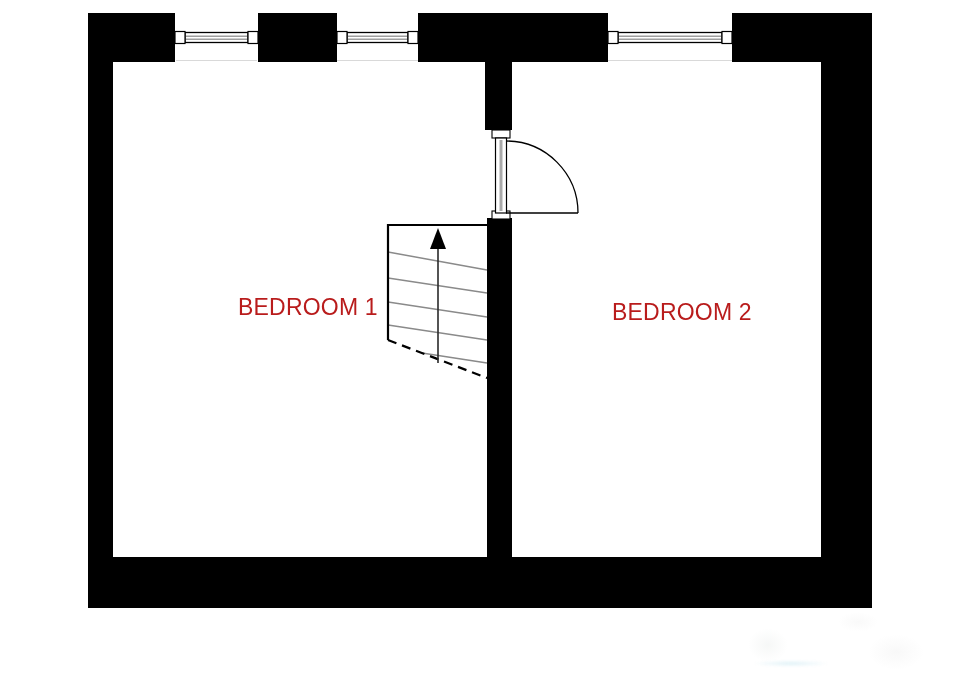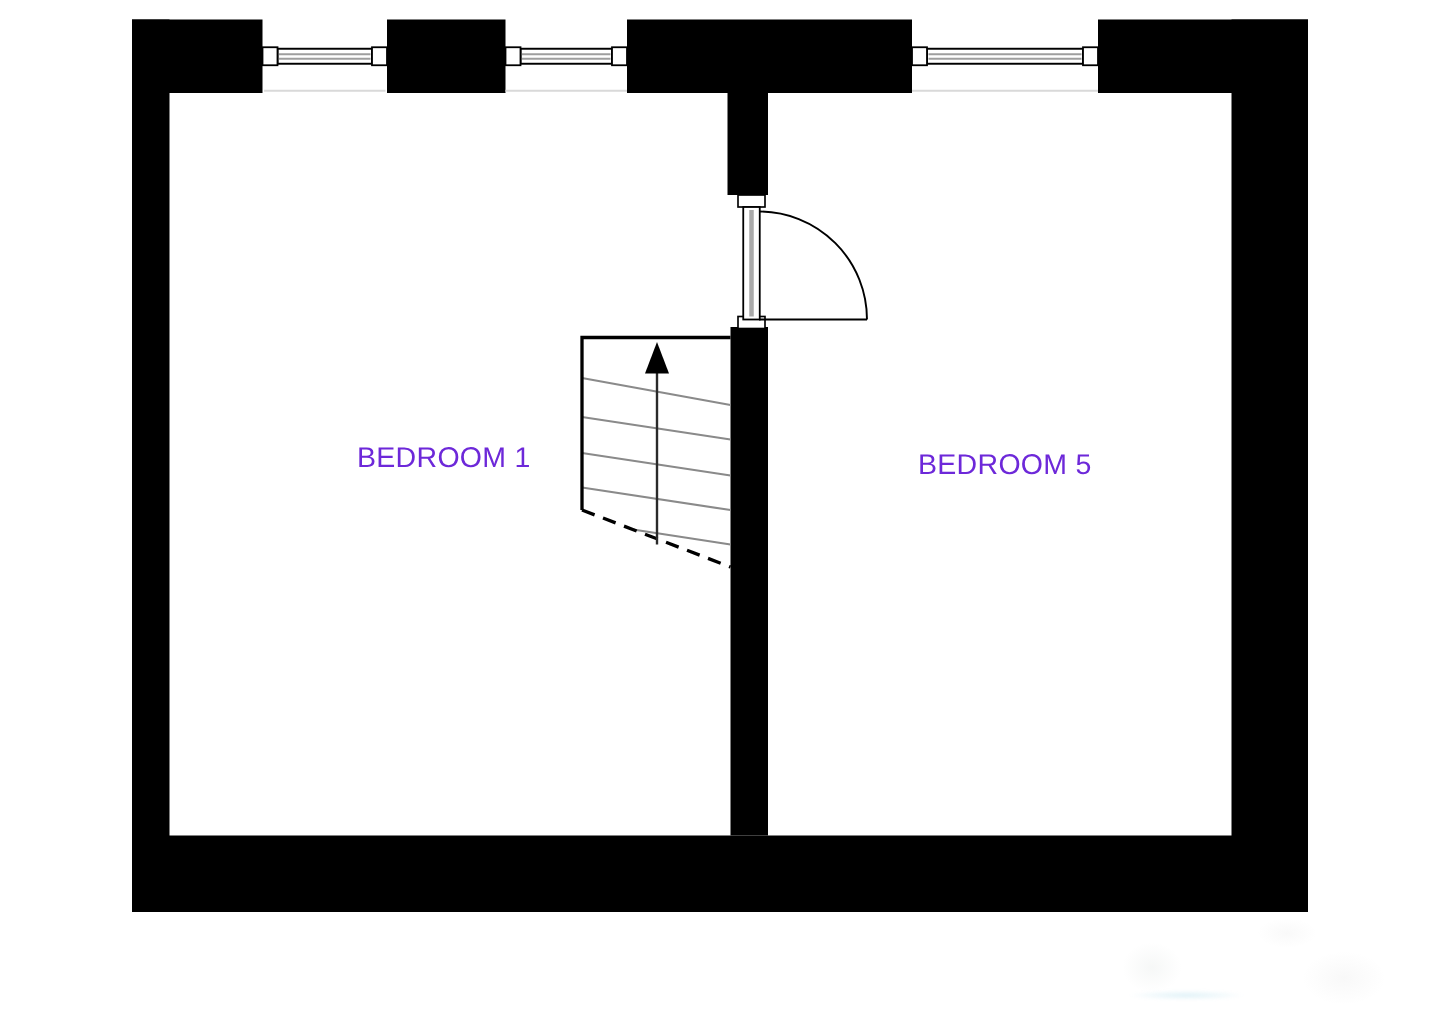--- a/index.html
+++ b/index.html
@@ -17,23 +17,23 @@
   }
   #plan-svg {
     position: absolute;
     left: 0;
     top: 0;
     width: 960px;
     height: 679px;
   }
   .room-label {
     position: absolute;
-    font-size: 19px;
+    font-size: 23px;
     line-height: 1;
-    color: #6d28d9;
+    color: #b91c1c;
     white-space: nowrap;
     letter-spacing: 0.2px;
   }
   #label-bedroom-1 { left: 238px; top: 296px; }
   #label-bedroom-2 { left: 612px; top: 301px; }
   .watermark {
     position: absolute;
     pointer-events: none;
   }
   .wm-streak {
@@ -131,20 +131,20 @@
       <path d="M 487 225 L 388 225 L 388 340" fill="none" stroke="#000000" stroke-width="2.2"></path>
       <line x1="388" y1="340" x2="487" y2="378" stroke="#000000" stroke-width="2.2" stroke-dasharray="9 6"></line>
 
       <line x1="438" y1="363" x2="438" y2="248" stroke="#2a2a2a" stroke-width="1.6"></line>
       <polygon points="438,228 430,249 446,249" fill="#000000"></polygon>
     </g>
   </svg>
 
   <div class="room-label" id="label-bedroom-1">BEDROOM 1</div>
 
-  <div class="room-label" id="label-bedroom-2">BEDROOM 5</div>
+  <div class="room-label" id="label-bedroom-2">BEDROOM 2</div>
 
   <div class="watermark wm-streak"></div>
   <div class="watermark wm-blob-1"></div>
   <div class="watermark wm-blob-2"></div>
   <div class="watermark wm-blob-3"></div>
 
 </div>
 
 </body></html>

